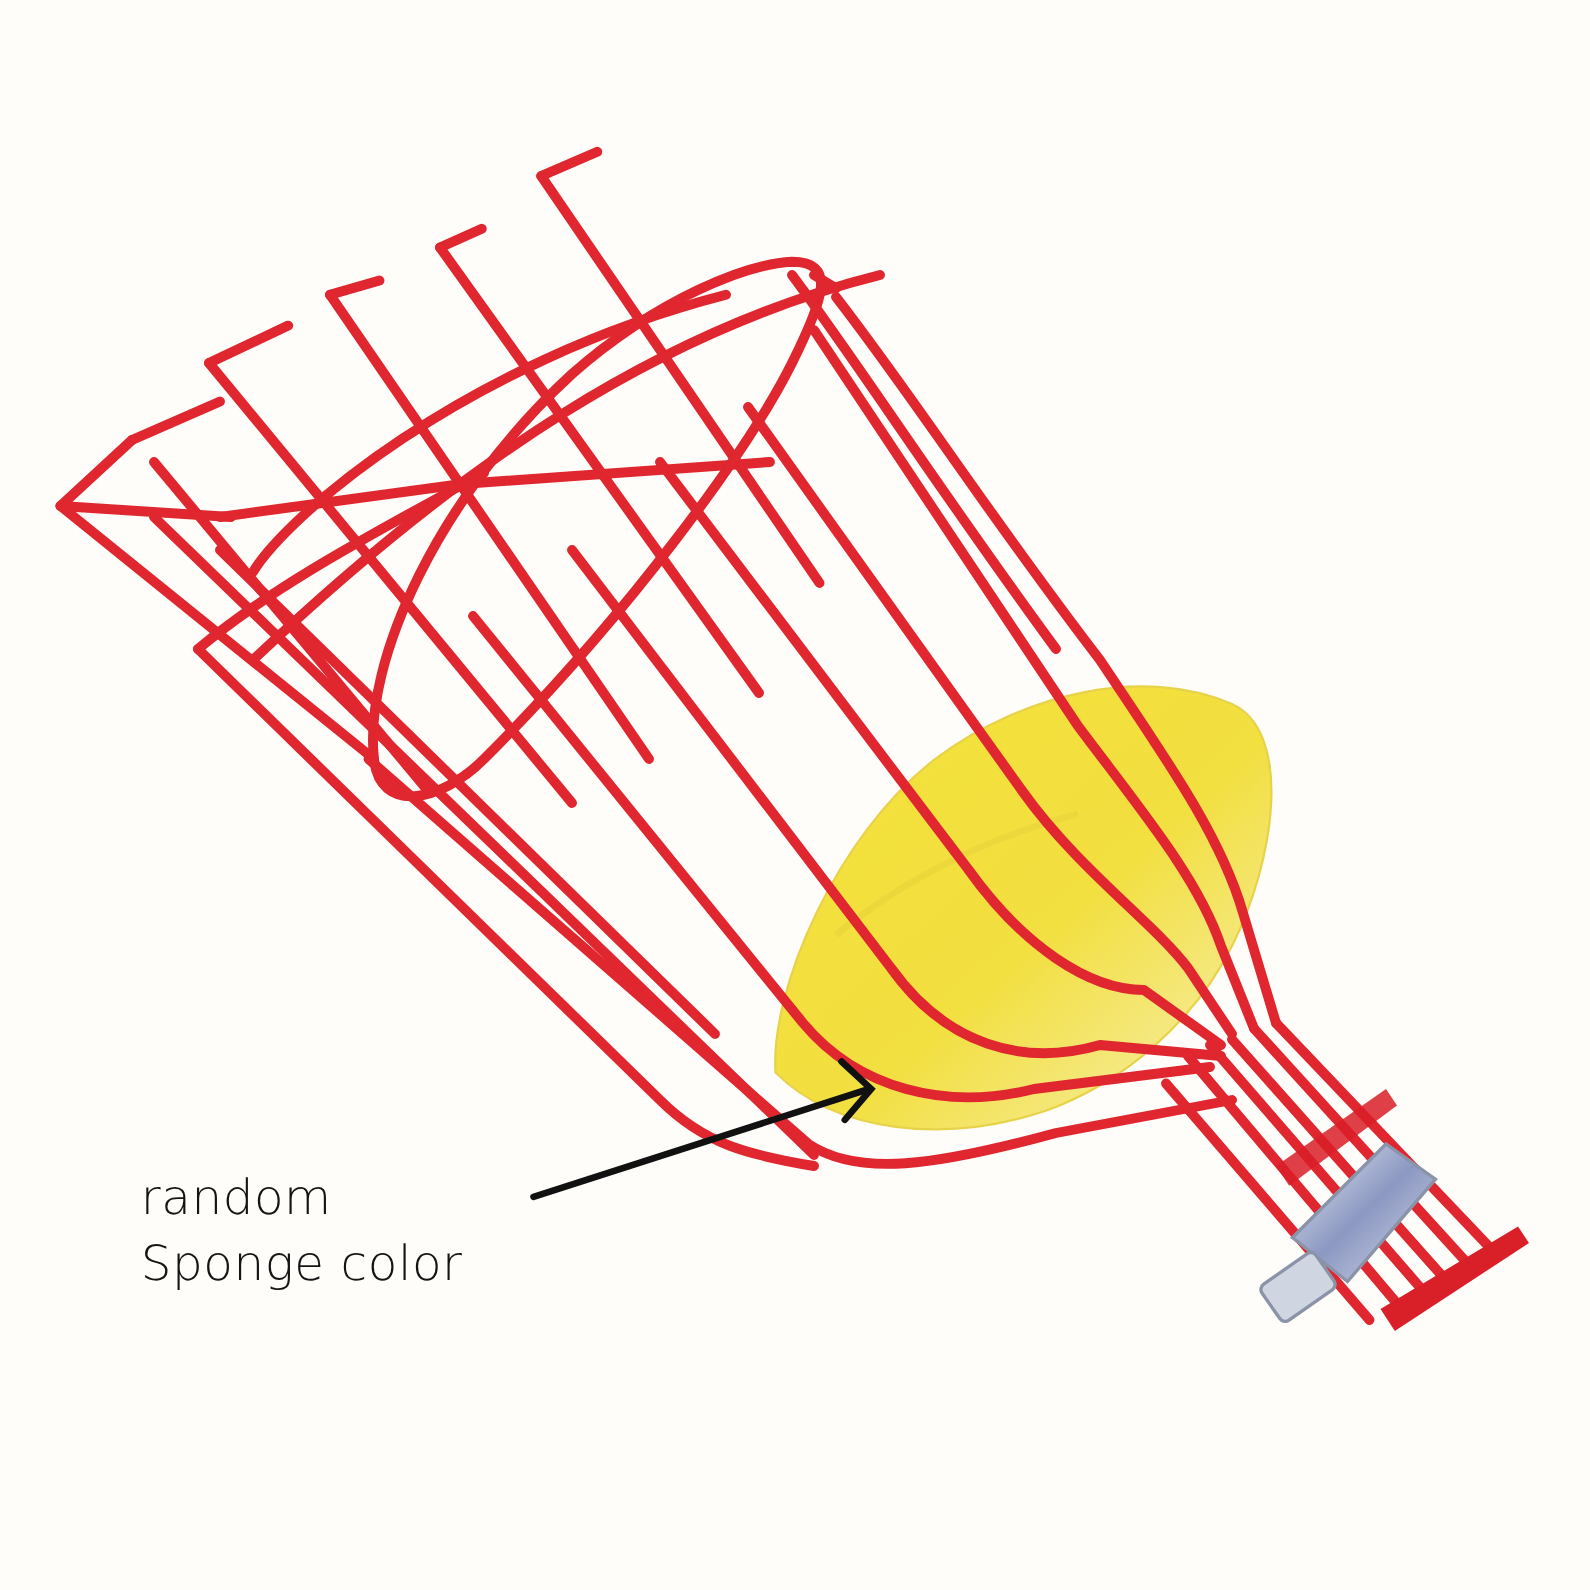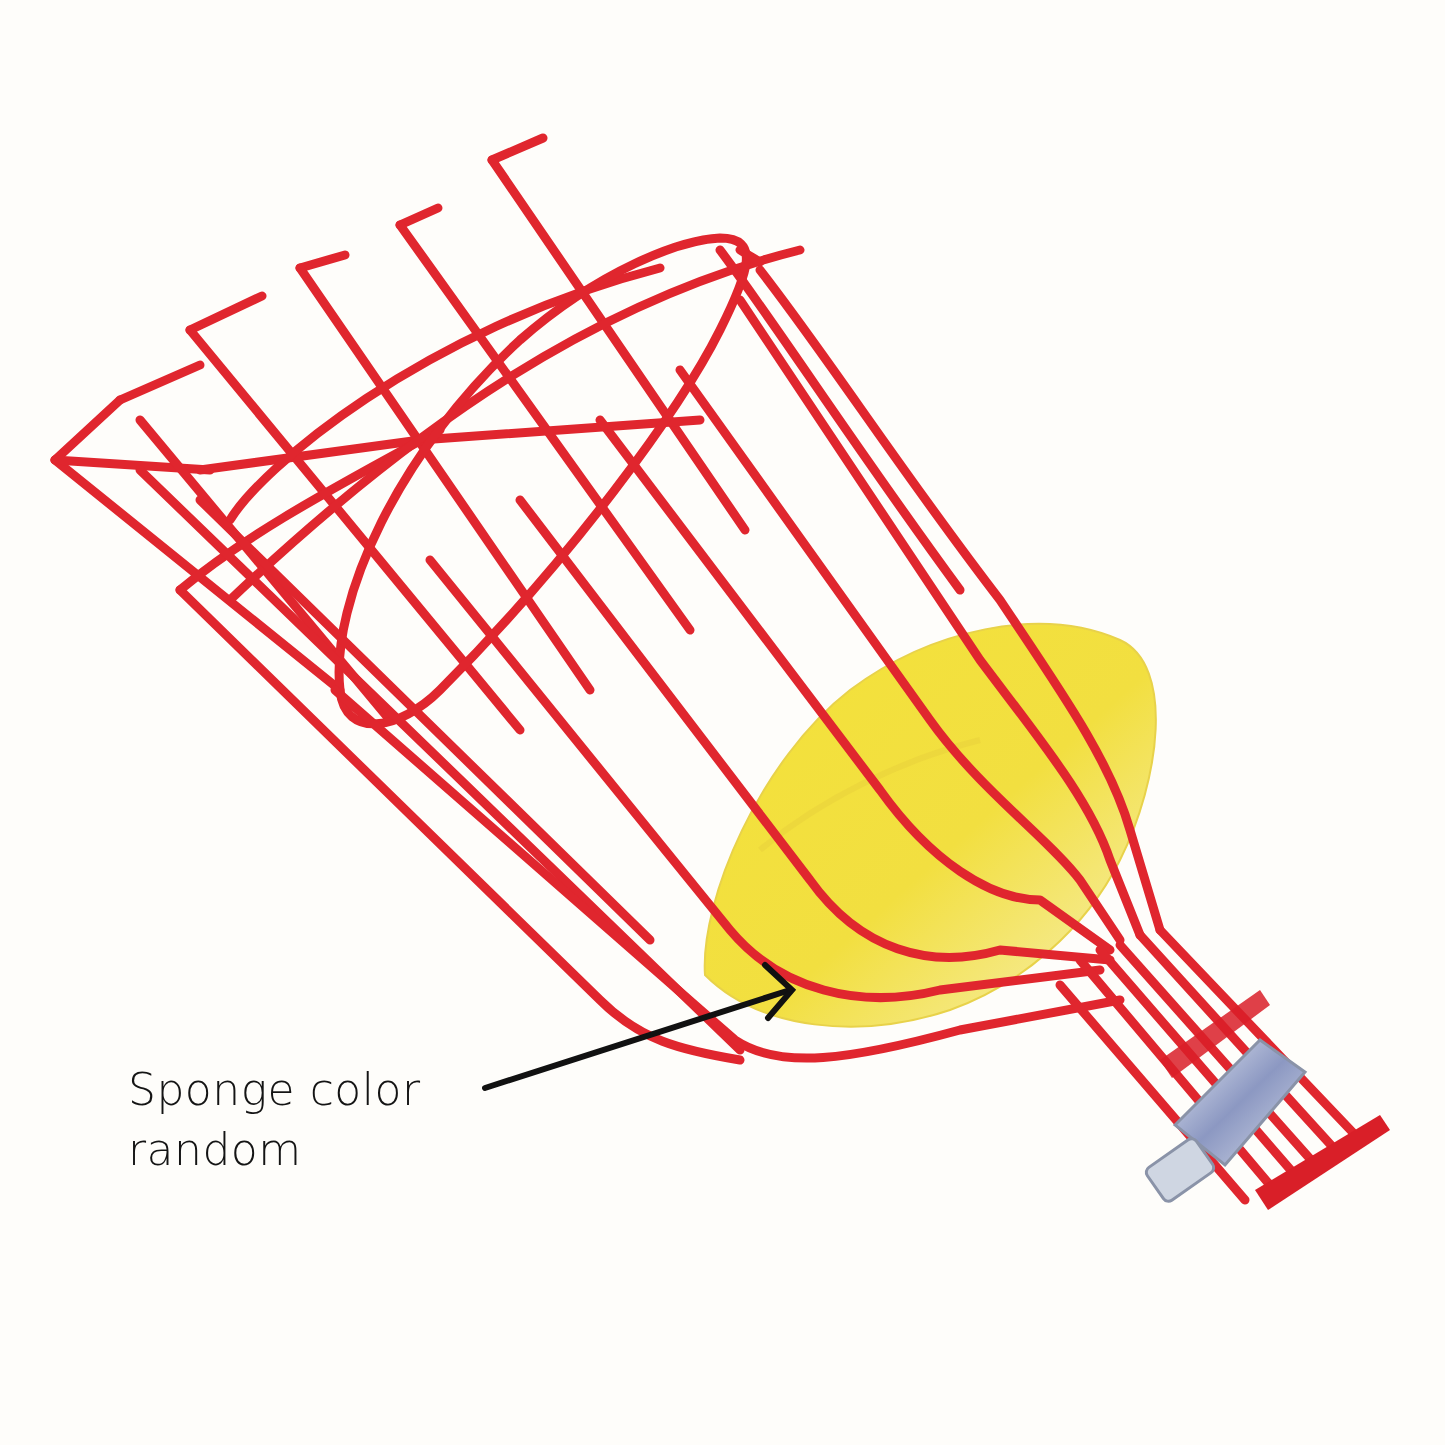--- a/index.html
+++ b/index.html
@@ -99,15 +99,15 @@
     <rect x="1150" y="1150" width="60" height="40" rx="6" transform="rotate(-35 1180 1170)" fill="#cfd6e2" stroke="#8a93a8" stroke-width="3"></rect>
   </g>
 
   <g stroke="#111111" stroke-width="6" stroke-linecap="round" fill="none">
     <path d="M485 1088 L790 990"></path>
     <path d="M765 965 L792 990 L768 1018"></path>
   </g>
 </svg>
 
 <div class="caption">
+  <span>random</span>
   <span>Sponge color</span>
-  <span>random</span>
 </div>
 
 </body></html>

